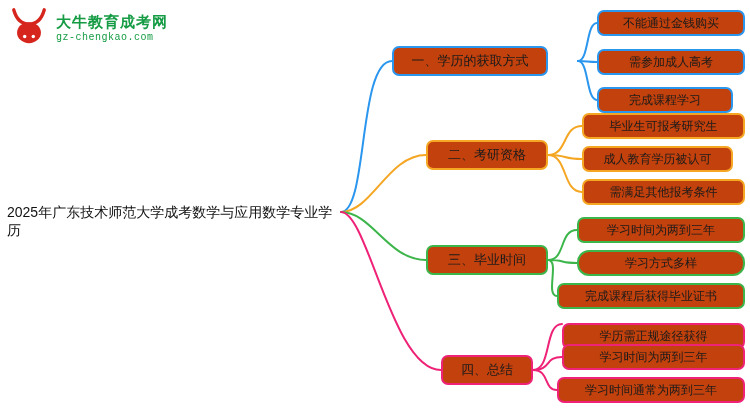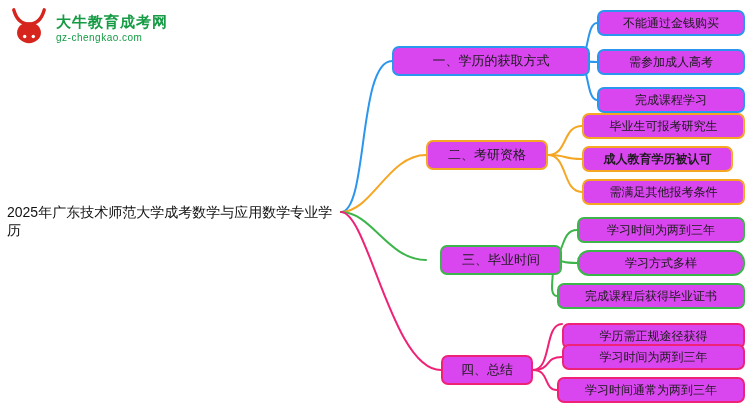--- a/index.html
+++ b/index.html
@@ -11,39 +11,39 @@
   }
   .canvas{position:absolute;inset:0;}
   svg.wires{position:absolute;left:0;top:0;pointer-events:none;}
   svg.wires path{fill:none;stroke-width:2;stroke-linecap:round;}
   .stroke-1{stroke:#2b96ee;}
   .stroke-2{stroke:#f5a623;}
   .stroke-3{stroke:#3cb54a;}
   .stroke-4{stroke:#ee2277;}
 
   .node{
-    position:absolute;background:#d946ef;border:2px solid #999;border-radius:7px;
+    position:absolute;background:#c2410c;border:2px solid #999;border-radius:7px;
     display:flex;align-items:center;justify-content:center;
     box-sizing:border-box;font-size:12px;white-space:nowrap;color:#1b1b1b;
   }
   .branch{font-size:13px;}
   .c1{border-color:#2b96ee;}
   .c2{border-color:#f5a623;}
   .c3{border-color:#3cb54a;}
   .c4{border-color:#ee2277;}
 
   .root-label{
     position:absolute;left:7px;top:203px;width:338px;
     font-size:14px;line-height:18px;color:#111;
   }
 
   .logo{position:absolute;left:8px;top:6px;display:flex;align-items:center;gap:6px;justify-content:center;}
   .logo-text{display:flex;flex-direction:column;line-height:1.15;}
   .logo-name{font-size:15px;font-weight:bold;color:#149b43;letter-spacing:1px;}
-  .logo-url{font-size:10px;color:#149b43;margin-top:2px;letter-spacing:.5px;}
+  .logo-url{font-size:10px;color:#149b43;margin-top:2px;letter-spacing:.5px;font-family:Liberation Mono, monospace;}
 </style>
 </head>
 <body>
 
 <div class="canvas">
 
   <svg class="wires" width="750" height="410" viewBox="0 0 750 410">
     <path class="stroke-1" d="M341 212 C 368 212, 358 61, 392 61"></path>
     <path class="stroke-2" d="M341 212 C 372 212, 388 155, 426 155"></path>
     <path class="stroke-3" d="M341 212 C 372 212, 388 260, 426 260"></path>
@@ -76,31 +76,31 @@
       </svg>
     </span>
     <div class="logo-text">
       <div class="logo-name">大牛教育成考网</div>
       <div class="logo-url">gz-chengkao.com</div>
     </div>
   </div>
 
   <div class="root-label">2025年广东技术师范大学成考数学与应用数学专业学历</div>
 
-  <div class="node branch c1" style="left:392px;top:46px;width:198px;height:30px;">一、学历的获取方式</div>
+  <div class="node branch c1" style="left:392px;top:46px;width:156px;height:30px;">一、学历的获取方式</div>
   <div class="node c1" style="left:597px;top:10px;width:148px;height:26px;">不能通过金钱购买</div>
   <div class="node c1" style="left:597px;top:49px;width:148px;height:26px;">需参加成人高考</div>
-  <div class="node c1" style="left:597px;top:87px;width:148px;height:26px;">完成课程学习</div>
+  <div class="node c1" style="left:597px;top:87px;width:136px;height:26px;">完成课程学习</div>
 
   <div class="node branch c2" style="left:426px;top:140px;width:122px;height:30px;">二、考研资格</div>
   <div class="node c2" style="left:582px;top:113px;width:163px;height:26px;">毕业生可报考研究生</div>
-  <div class="node c2" style="left:582px;top:146px;width:151px;height:26px;font-weight:bold;">成人教育学历被认可</div>
+  <div class="node c2" style="left:582px;top:146px;width:151px;height:26px;">成人教育学历被认可</div>
   <div class="node c2" style="left:582px;top:179px;width:163px;height:26px;">需满足其他报考条件</div>
 
-  <div class="node branch c3" style="left:440px;top:245px;width:122px;height:30px;">三、毕业时间</div>
+  <div class="node branch c3" style="left:426px;top:245px;width:122px;height:30px;">三、毕业时间</div>
   <div class="node c3" style="left:577px;top:217px;width:168px;height:26px;">学习时间为两到三年</div>
   <div class="node c3" style="left:577px;top:250px;width:168px;height:26px;border-radius:12px;">学习方式多样</div>
   <div class="node c3" style="left:557px;top:283px;width:188px;height:26px;">完成课程后获得毕业证书</div>
 
   <div class="node branch c4" style="left:441px;top:355px;width:92px;height:30px;">四、总结</div>
   <div class="node c4" style="left:562px;top:311px;width:183px;height:26px;margin-top:12px;">学历需正规途径获得</div>
   <div class="node c4" style="left:562px;top:344px;width:183px;height:26px;">学习时间为两到三年</div>
   <div class="node c4" style="left:557px;top:377px;width:188px;height:26px;">学习时间通常为两到三年</div>
 
 </div>

